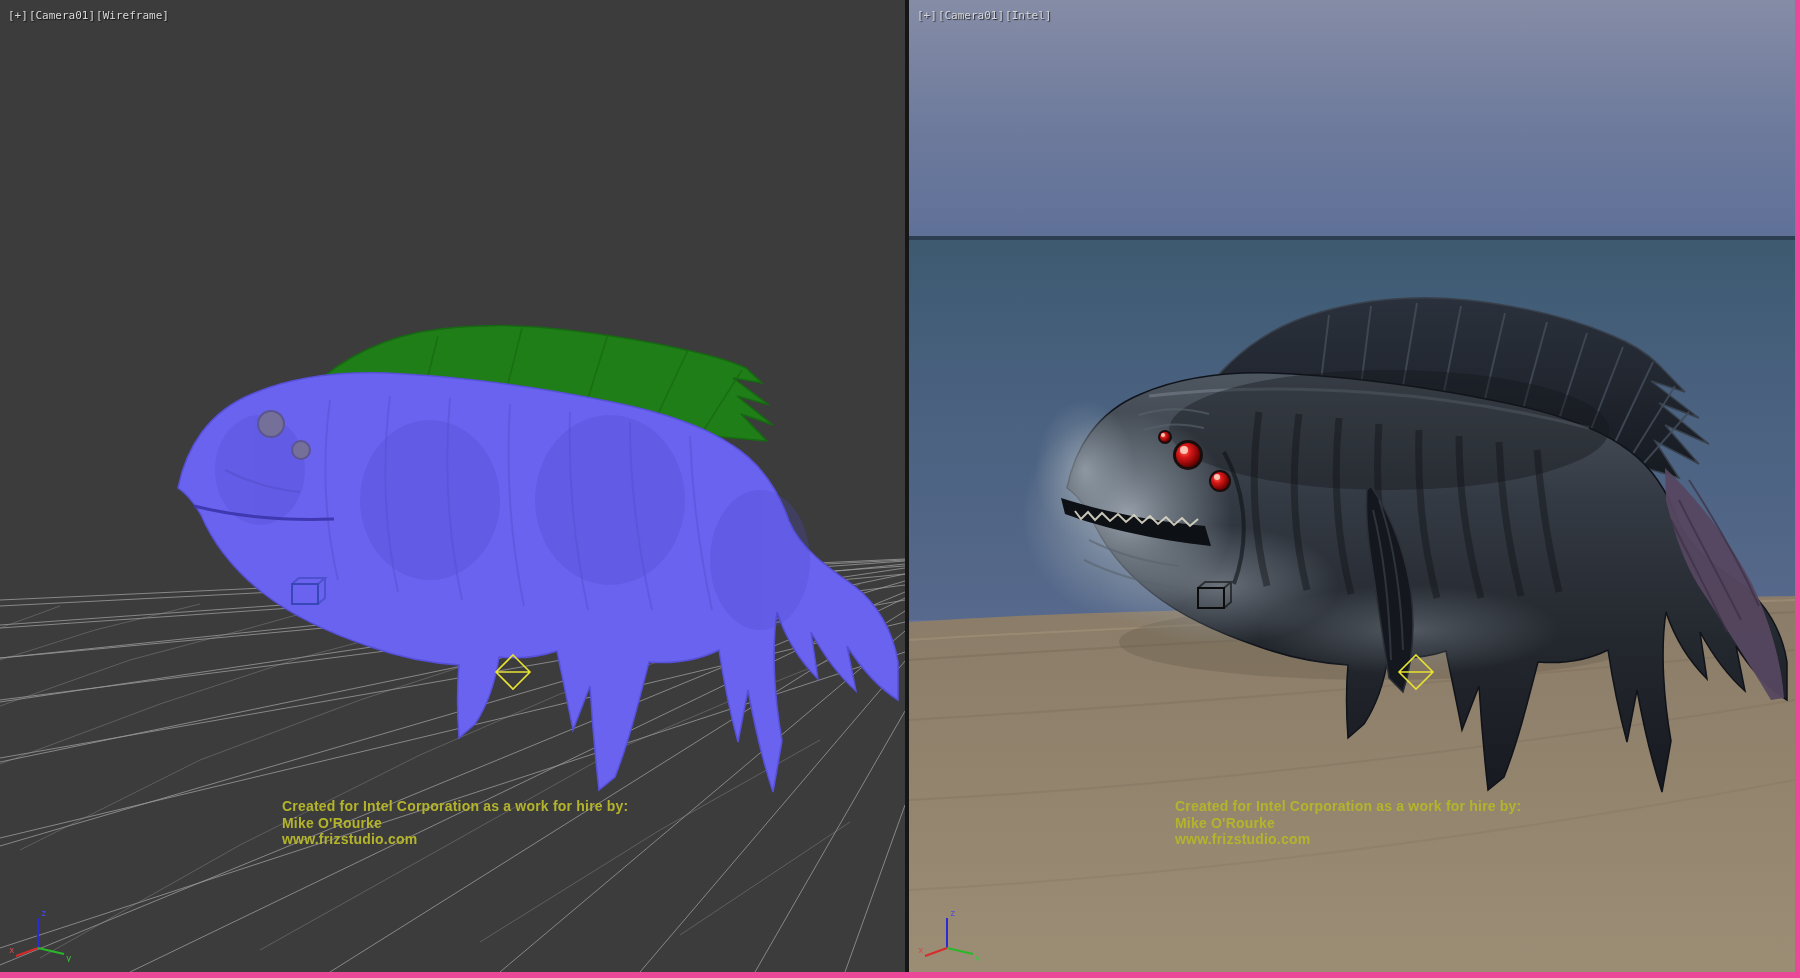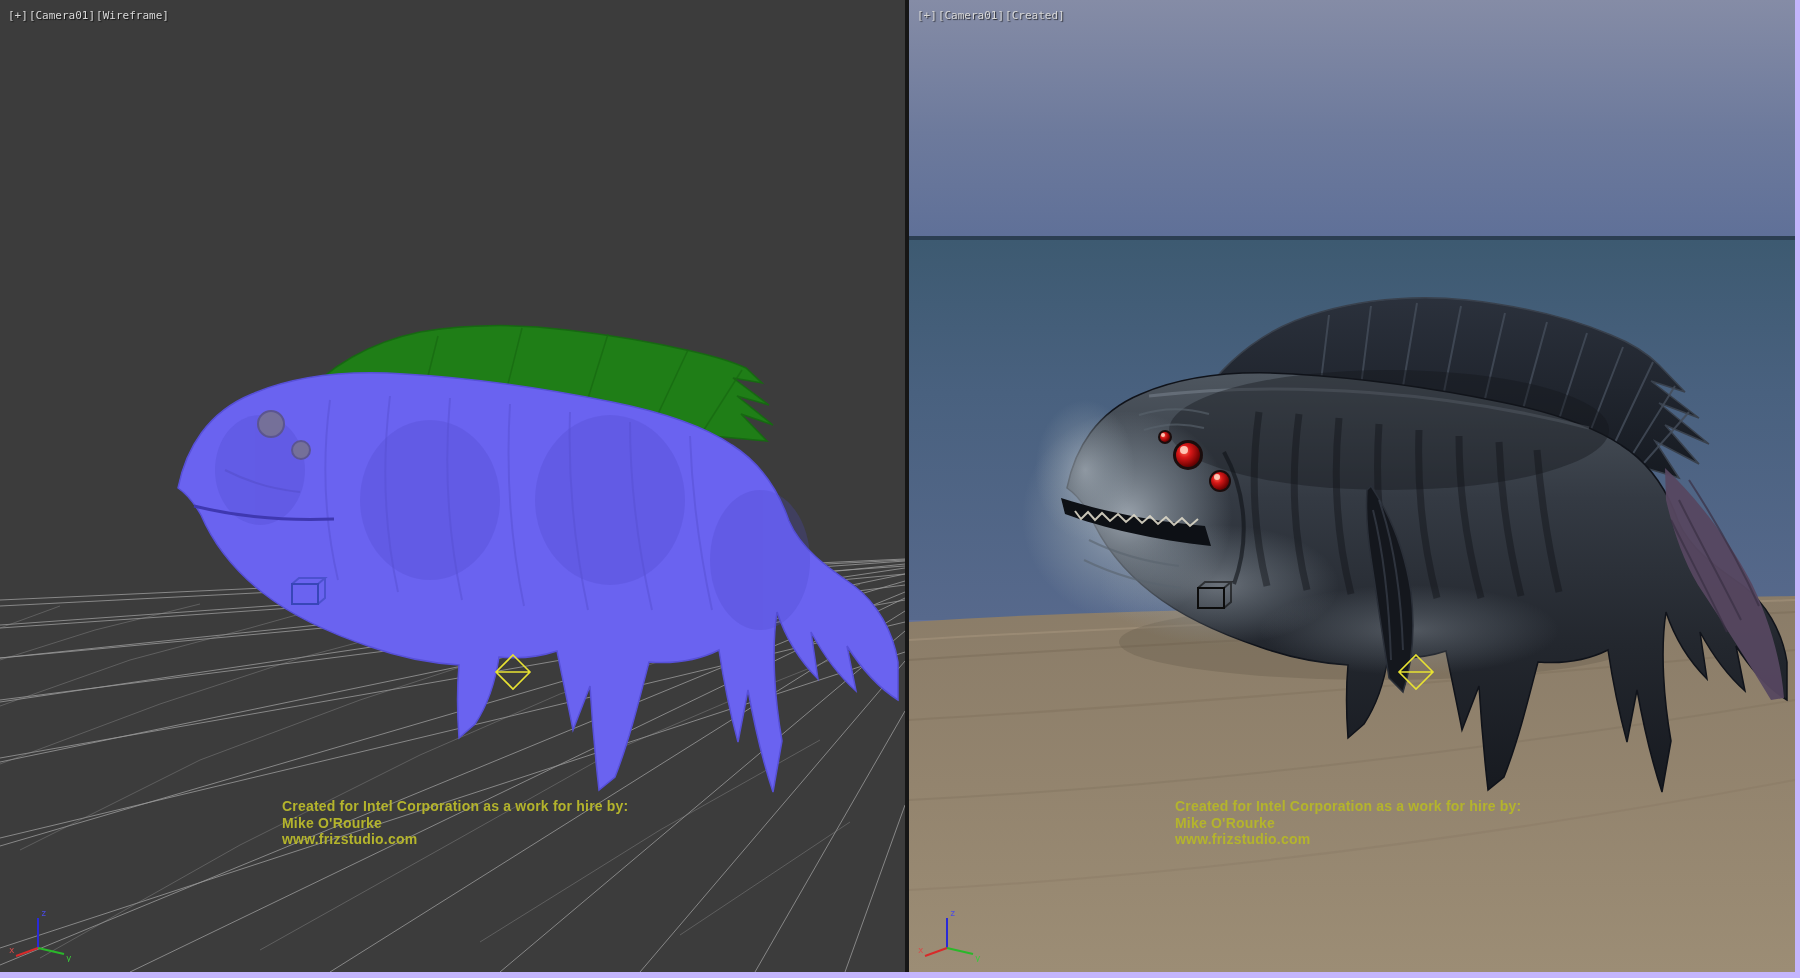--- a/index.html
+++ b/index.html
@@ -1,18 +1,18 @@
 <!DOCTYPE html>
 <html><head>
 <meta charset="utf-8">
 <title>3D Viewports</title>
 <style>
   html,body{margin:0;padding:0;background:#ffffff;}
   body{width:1800px;height:978px;overflow:hidden;font-family:"Liberation Sans",sans-serif;}
-  .app{position:relative;width:1800px;height:978px;background:#c4b5fd;}
+  .app{position:relative;width:1800px;height:978px;background:#ec4899;}
   .viewport{position:absolute;top:0;height:972px;overflow:hidden;}
   .vp-left{left:0;width:905px;background:#3c3c3c;}
   .vp-right{left:909px;width:886px;background:#62719a;}
   .divider{position:absolute;left:905px;top:0;width:4px;height:972px;background:#161616;cursor:col-resize;}
   .scene{position:absolute;left:0;top:0;width:100%;height:100%;display:block;}
   .vp-label{position:absolute;top:9px;left:8px;z-index:6;font-family:"DejaVu Sans Mono",monospace;
             font-size:11px;color:#d8d8d8;text-shadow:1px 1px 1px rgba(0,0,0,.7);cursor:pointer;white-space:nowrap;}
   .vp-label span{margin-right:1px;}
   .watermark{position:absolute;z-index:5;font-family:"Liberation Sans",sans-serif;font-size:14px;font-weight:bold;
              color:#b4b42c;line-height:1.18;letter-spacing:.2px;pointer-events:none;}
@@ -115,21 +115,21 @@
       <text x="1" y="51" fill="#d84a4a">x</text>
       <text x="58" y="59" fill="#3ac83a">y</text>
     </svg>
   </div>
 
   <div class="divider"></div>
 
   <div class="viewport vp-right">
 
     <div class="vp-label">
-      <span>[+]</span><span>[Camera01]</span><span>[Created]</span>
+      <span>[+]</span><span>[Camera01]</span><span>[Intel]</span>
     </div>
 
     <svg class="scene" viewBox="0 0 886 972">
       <defs>
         <linearGradient id="skyG" x1="0" y1="0" x2="0" y2="1">
           <stop offset="0%" stop-color="#858ca6"></stop>
             <stop offset="55%" stop-color="#6d7a9c"></stop>
             <stop offset="100%" stop-color="#5f7098"></stop>
         </linearGradient>
         <linearGradient id="seaG" x1="0" y1="0" x2="0" y2="1">

